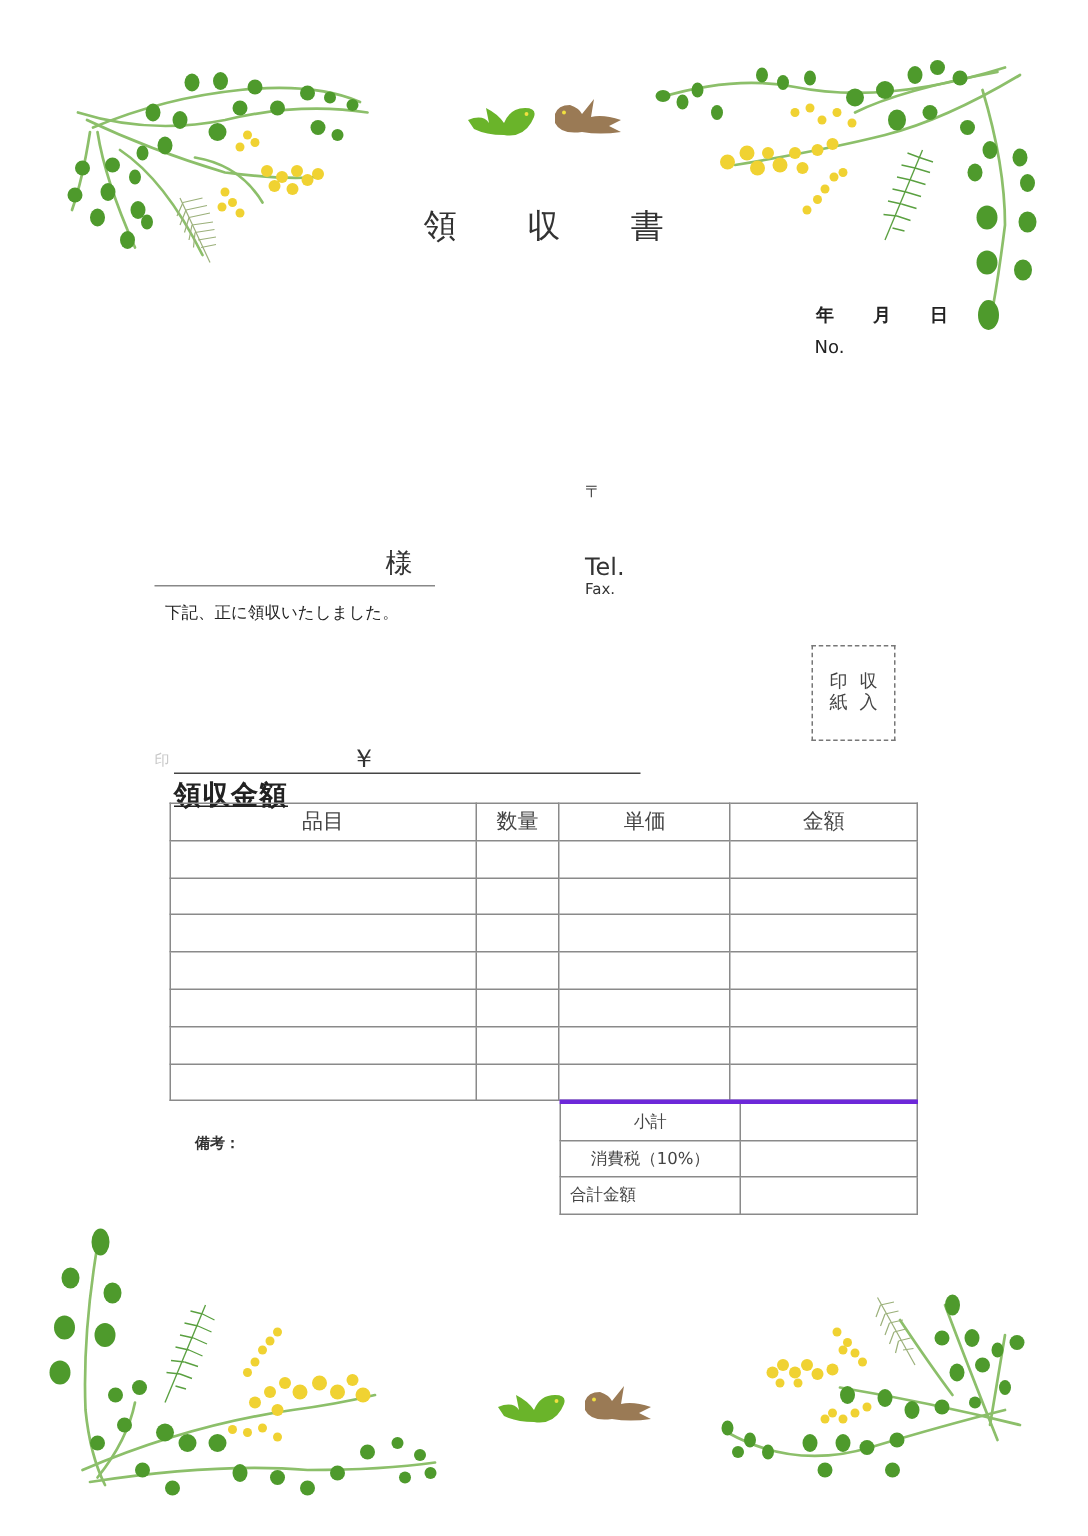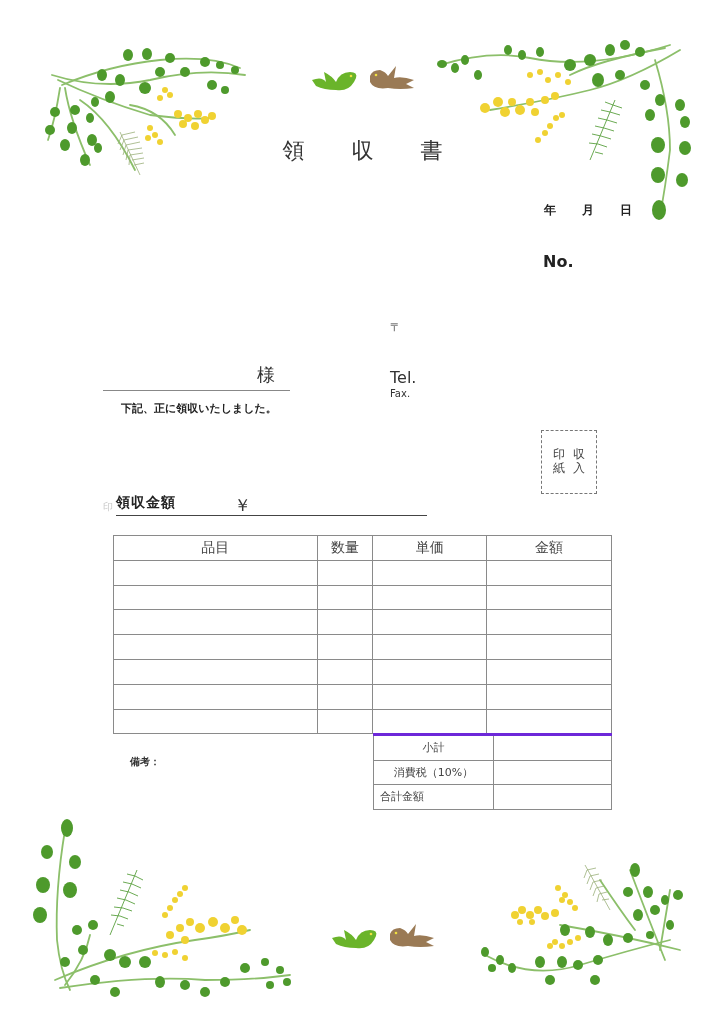--- a/index.html
+++ b/index.html
@@ -11,36 +11,36 @@
     .abs { position: absolute; }
     .deco { position: absolute; pointer-events: none; }
     .title {
       left: 0; width: 725px; top: 136px; text-align: center;
       font-size: 22px; letter-spacing: 20px; color: #333; padding-left: 20px; box-sizing: border-box;
     }
     .date-row { left: 544px; top: 202px; font-size: 12px; font-weight: bold; color: #222; }
     .date-row span { display: inline-block; }
     .date-row .y { width: 38px; }
     .date-row .m { width: 38px; }
-    .no-label { left: 543px; top: 224px; font-size: 16px; font-weight: bold; margin-top: 28px; }
+    .no-label { left: 543px; top: 224px; font-size: 12px; font-weight: normal; }
     .postal { left: 390px; top: 320px; font-size: 11px; color: #333; }
     .tel { left: 390px; top: 368px; font-size: 16px; color: #333; }
     .fax { left: 390px; top: 388px; font-size: 10px; color: #333; }
     .sama { left: 257px; top: 363px; font-size: 18px; color: #333; }
     .addressee-line { left: 103px; top: 390px; width: 187px; height: 0; border-top: 1.5px solid #888; }
-    .received-note { left: 121px; top: 401px; font-size: 11px; font-weight: bold; color: #222; }
+    .received-note { left: 110px; top: 401px; font-size: 11px; font-weight: normal; color: #222; }
     .stamp-box {
       left: 541px; top: 430px; width: 56px; height: 64px; border: 1px dashed #777;
       box-sizing: border-box;
     }
     .stamp-col { position: absolute; top: 16px; font-size: 12px; line-height: 14px; color: #444; width: 12px; text-align: center; }
     .stamp-col.right { left: 31px; }
     .stamp-col.left { left: 11px; }
     .faint-in { left: 103px; top: 500px; font-size: 10px; color: #c8c8c8; }
-    .amount-label { left: 116px; top: 494px; font-size: 14px; font-weight: bold; color: #222; letter-spacing: 1px; }
+    .amount-label { left: 116px; top: 518px; font-size: 18px; font-weight: bold; color: #222; letter-spacing: 1px; text-decoration: underline; }
     .yen { left: 234px; top: 494px; font-size: 17px; font-family: "DejaVu Serif", serif; color: #333; }
     .amount-line { left: 116px; top: 515px; width: 311px; height: 0; border-top: 1.5px solid #444; }
 
     table.items {
       position: absolute; left: 113px; top: 535px; border-collapse: collapse;
       width: 499px;
     }
     table.items th, table.items td {
       border: 1px solid #8a8a8a; height: 23.8px; padding: 0; font-weight: normal;
       font-size: 14px; color: #444; text-align: center;

